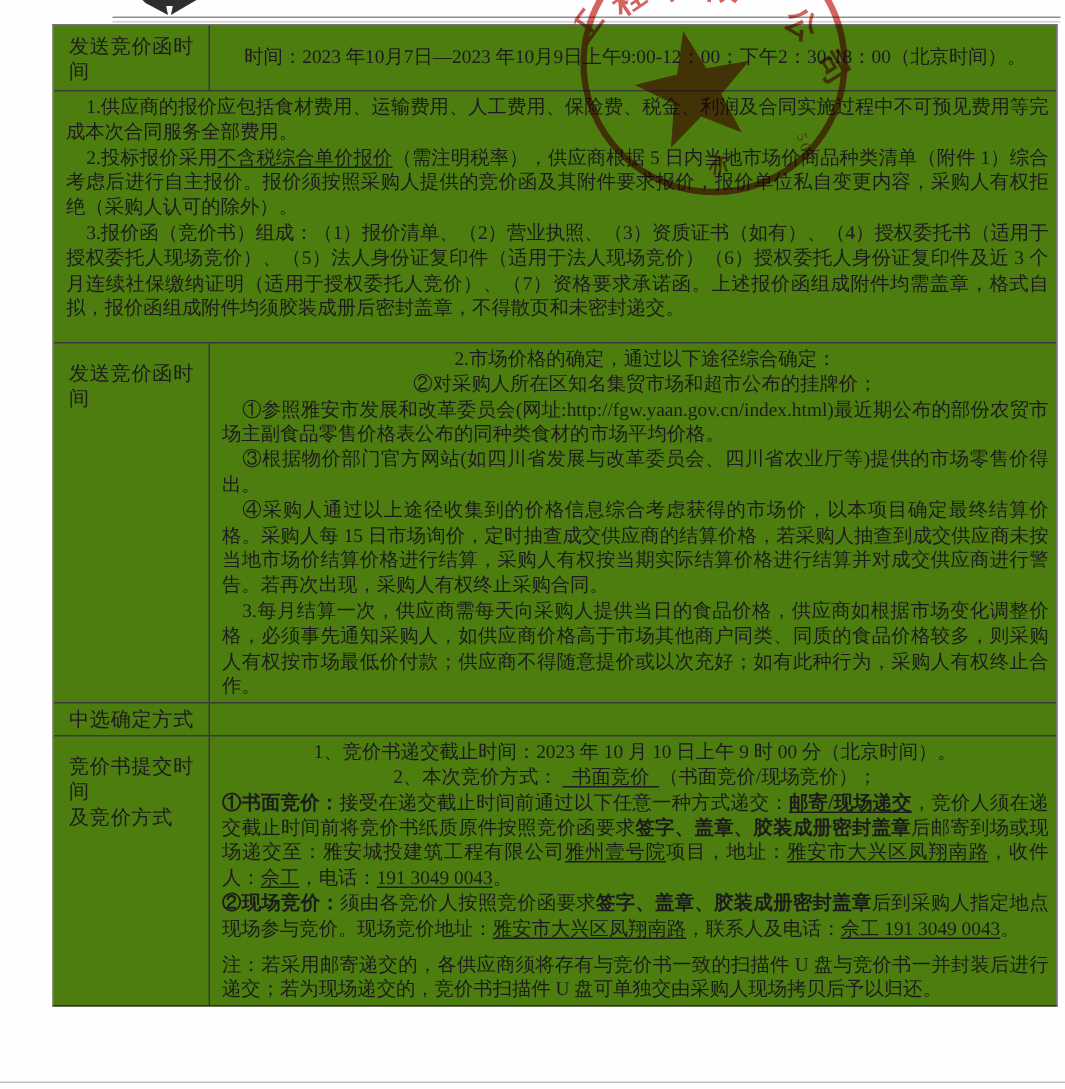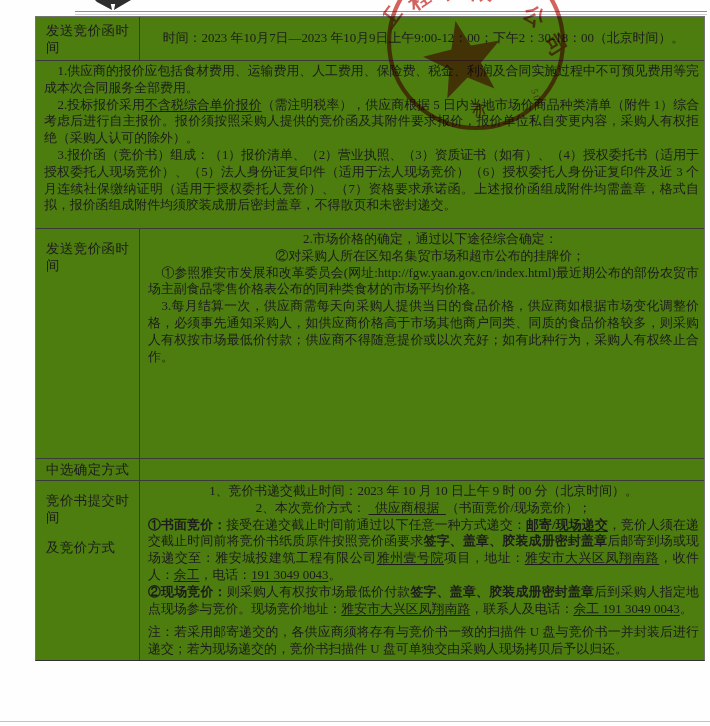--- a/index.html
+++ b/index.html
@@ -22,21 +22,21 @@
   .t-row{display:flex;border-bottom:1px solid #3a3a3a;}
   .t-row:last-child{border-bottom:none;}
   .cell-label{
     width:104px;flex:0 0 104px;border-right:1px solid #3a3a3a;
     padding:2px 4px 2px 10px;box-sizing:border-box;
     font-size:13.4px;line-height:17px;letter-spacing:.5px;
     display:flex;flex-direction:column;
   }
   .cell-label.v-center{justify-content:center;}
   .cell-label.v-top{justify-content:flex-start;padding-top:11px;}
-  .cell-label .lbl-line + .lbl-line{margin-top:13px;}
+  .cell-label .lbl-line + .lbl-line{}
   .cell-content{
     flex:1;padding:2px 5px 2px 8px;box-sizing:border-box;
     font-size:12.9px;line-height:16.8px;
     text-align:justify;
     display:flex;flex-direction:column;align-items:center;
   }
   .cell-content.v-center{justify-content:center;}
   .cell-content p{margin:0;}
   .cell-content p.indent{text-indent:1.05em;}
   .cell-content p.gap{margin-top:7px;}
@@ -75,38 +75,40 @@
       </div>
     </div>
     <div class="t-row">
       <div class="cell-label v-top">
         <div class="lbl-line">发送竞价函时间</div>
       </div>
       <div class="cell-content " style="min-height: 229px;">
         <p class="indent"><span class="">2.市场价格的确定，通过以下途径综合确定：</span></p>
         <p class="indent"><span class="">②对采购人所在区知名集贸市场和超市公布的挂牌价；</span></p>
         <p class="indent"><span class="">①参照雅安市发展和改革委员会(网址:http://fgw.yaan.gov.cn/index.html)最近期公布的部份农贸市场主副食品零售价格表公布的同种类食材的市场平均价格。</span></p>
+        <p class="indent"><span class="">③根据物价部门官方网站(如四川省发展与改革委员会、四川省农业厅等)提供的市场零售价得出。</span></p>
+        <p class="indent"><span class="">④采购人通过以上途径收集到的价格信息综合考虑获得的市场价，以本项目确定最终结算价格。采购人每 15 日市场询价，定时抽查成交供应商的结算价格，若采购人抽查到成交供应商未按当地市场价结算价格进行结算，采购人有权按当期实际结算价格进行结算并对成交供应商进行警告。若再次出现，采购人有权终止采购合同。</span></p>
         <p class="indent"><span class="">3.每月结算一次，供应商需每天向采购人提供当日的食品价格，供应商如根据市场变化调整价格，必须事先通知采购人，如供应商价格高于市场其他商户同类、同质的食品价格较多，则采购人有权按市场最低价付款；供应商不得随意提价或以次充好；如有此种行为，采购人有权终止合作。</span></p>
       </div>
     </div>
     <div class="t-row">
       <div class="cell-label v-center">
         <div class="lbl-line">中选确定方式</div>
       </div>
     </div>
     <div class="t-row">
       <div class="cell-label v-top">
         <div class="lbl-line">竞价书提交时间</div>
         <div class="lbl-line">及竞价方式</div>
       </div>
       <div class="cell-content " style="min-height: 175px;">
         <p class=""><span class="">1、竞价书递交截止时间：2023 年 10 月 10 日上午 9 时 00 分（北京时间）。</span></p>
-        <p class=""><span class="">2、本次竞价方式：  </span><span class="seg-u"> 供应商根据 </span><span class="">（书面竞价/现场竞价）；</span></p>
+        <p class=""><span class="">2、本次竞价方式：  </span><span class="seg-u"> 书面竞价 </span><span class="">（书面竞价/现场竞价）；</span></p>
         <p class=""><span class="seg-b ">①书面竞价：</span><span class="">接受在递交截止时间前通过以下任意一种方式递交：</span><span class="seg-b seg-u">邮寄/现场递交</span><span class="">，竞价人须在递交截止时间前将竞价书纸质原件按照竞价函要求</span><span class="seg-b ">签字、盖章、胶装成册密封盖章</span><span class="">后邮寄到场或现场递交至：雅安城投建筑工程有限公司</span><span class="seg-u">雅州壹号院</span><span class="">项目，地址：</span><span class="seg-u">雅安市大兴区凤翔南路</span><span class="">，收件人：</span><span class="seg-u">佘工</span><span class="">，电话：</span><span class="seg-u">191 3049 0043</span><span class="">。</span></p>
-        <p class=""><span class="seg-b ">②现场竞价：</span><span class="">则采购人有权按市场最低价付款</span><span class="seg-b ">签字、盖章、胶装成册密封盖章</span><span class="">后到采购人指定地点现场参与竞价。现场竞价地址：</span><span class="seg-u">雅安市大兴区凤翔南路</span><span class="">，联系人及电话：</span><span class="seg-u">佘工 191 3049 0043</span><span class="">。</span></p>
+        <p class=""><span class="seg-b ">②现场竞价：</span><span class="">须由各竞价人按照竞价函要求</span><span class="seg-b ">签字、盖章、胶装成册密封盖章</span><span class="">后到采购人指定地点现场参与竞价。现场竞价地址：</span><span class="seg-u">雅安市大兴区凤翔南路</span><span class="">，联系人及电话：</span><span class="seg-u">佘工 191 3049 0043</span><span class="">。</span></p>
         <p class=" gap"><span class="">注：若采用邮寄递交的，各供应商须将存有与竞价书一致的扫描件 U 盘与竞价书一并封装后进行递交；若为现场递交的，竞价书扫描件 U 盘可单独交由采购人现场拷贝后予以归还。</span></p>
       </div>
     </div>
   </div>
 
 <svg class="stamp" viewBox="0 0 190 182">
   <g id="seal-group" stroke="none">
     <ellipse id="seal-ring" cx="93" cy="88" rx="87" ry="86" fill="none" stroke="#c93a35" stroke-width="4.2" opacity="0.9"></ellipse>
     <polygon id="seal-star" fill="#c93a35" opacity="0.88" points="72.5,66.9 87.9,91.5 116.5,86.5 97.9,108.8 111.5,134.4 84.5,123.6 64.3,144.5 66.3,115.5 40.2,102.7 68.4,95.6"></polygon>
     <g id="seal-arc-chars" fill="#c93a35" opacity="0.9" font-family="Liberation Serif, DejaVu Serif, serif" font-weight="bold" font-size="21">

